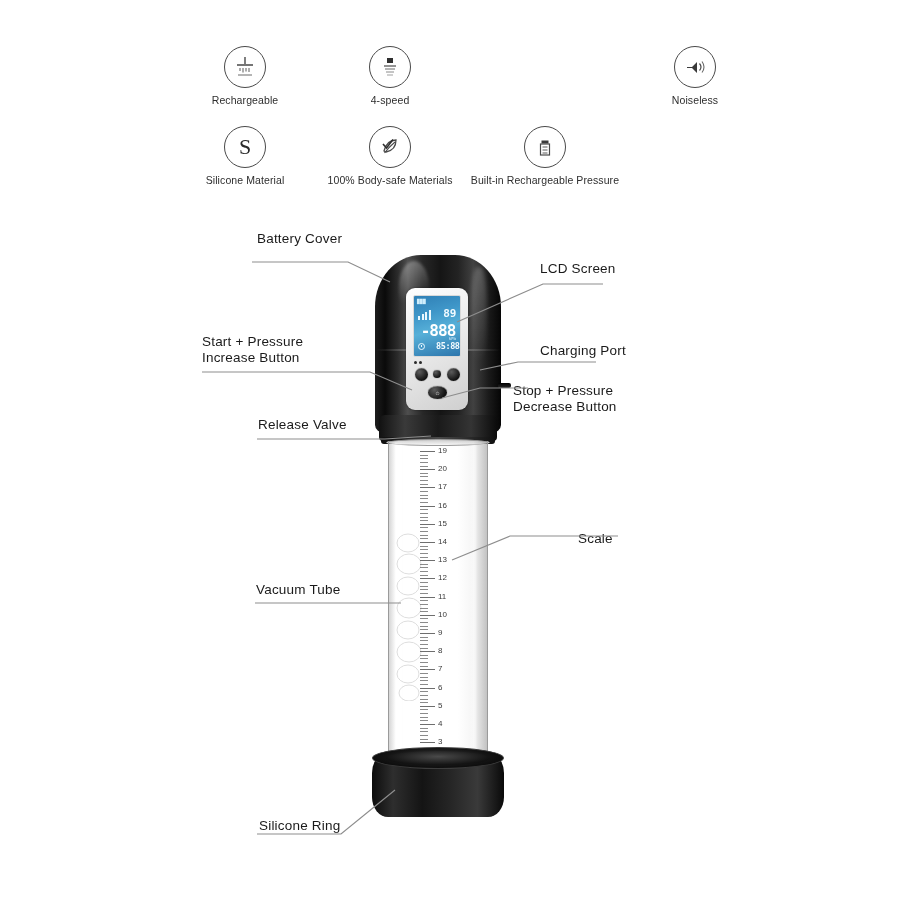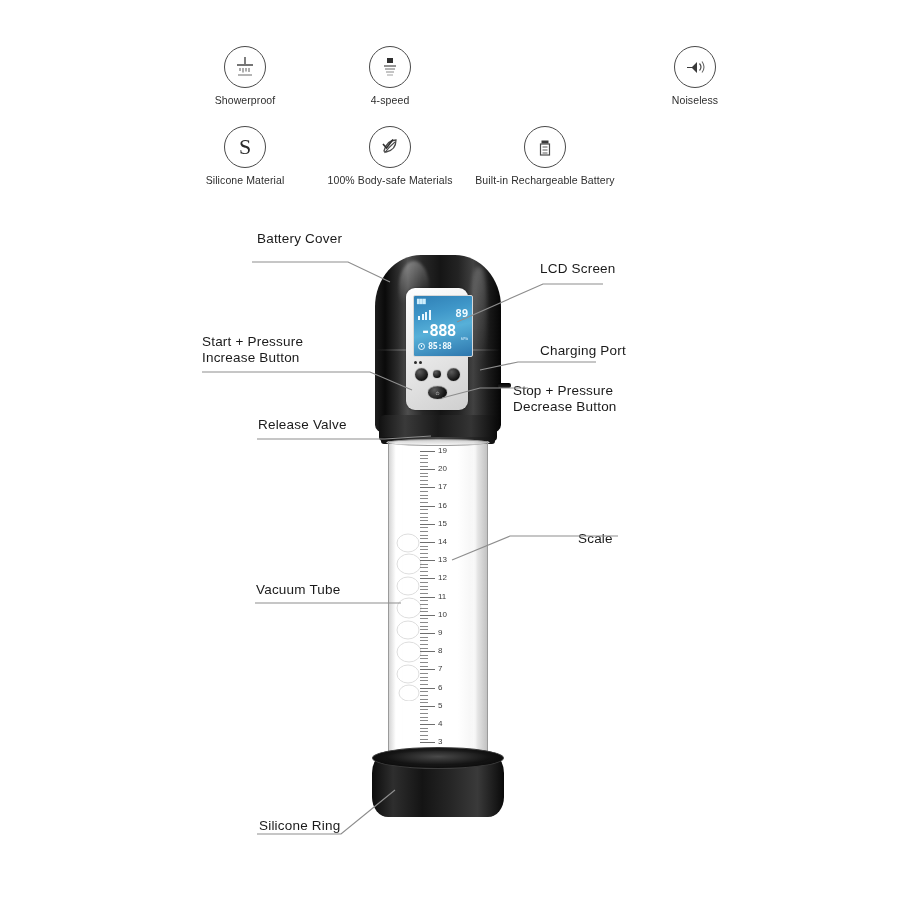--- a/index.html
+++ b/index.html
@@ -121,21 +121,21 @@
     position: absolute;
     left: 48px; top: 33px;
     width: 62px; height: 122px;
     background: linear-gradient(150deg,#ffffff 0%, #ebebeb 45%, #cfcfcf 100%);
     border-radius: 9px;
     box-shadow: 0 0 2px rgba(0,0,0,.45);
   }
   .lcd {
     position: absolute;
     left: 7px; top: 7px;
-    width: 60px; height: 62px;
+    width: 48px; height: 62px;
     background: linear-gradient(165deg,#2f7fb5 0%, #3f97c9 30%, #57b0d8 55%, #2d76ad 100%);
     border: 1px solid #d9d9d9;
     border-radius: 2px;
     overflow: hidden;
   }
   .lcd-top {
     position: absolute; left: 3px; top: 3px;
     font-size: 4.5px; color: #cfeefc; letter-spacing: .3px;
     font-family: "DejaVu Sans Mono", monospace;
   }
@@ -155,21 +155,21 @@
     font-size: 16px; font-weight: bold; color: #ffffff;
     font-family: "DejaVu Sans Mono", monospace; letter-spacing: -1px;
   }
   .lcd-unit {
     position: absolute; right: 4px; top: 40px;
     font-size: 4px; color: #dff3ff;
     font-family: "DejaVu Sans Mono", monospace;
   }
   .lcd-row3 {
     position: absolute; left: 4px; bottom: 5px;
-    display: flex; align-items: center; gap: 3px;
+    display: flex; align-items: center; gap: 11px;
   }
   .lcd-clock {
     width: 7px; height: 7px; border: 1.1px solid #eaf8ff; border-radius: 50%;
     position: relative;
   }
   .lcd-clock::after {
     content:""; position:absolute; left:2.4px; top:1.1px;
     width:1px; height:2.6px; background:#eaf8ff;
   }
   .lcd-time {
@@ -304,21 +304,21 @@
         <svg width="26" height="26" viewBox="0 0 26 26">
           <line x1="13" y1="3" x2="13" y2="10" stroke="#3a3a3a" stroke-width="1.3"></line>
           <line x1="5" y1="11" x2="21" y2="11" stroke="#3a3a3a" stroke-width="1.4"></line>
           <line x1="8" y1="14" x2="8" y2="17" stroke="#5a5a5a" stroke-width="1"></line>
           <line x1="11" y1="14" x2="11" y2="18.5" stroke="#5a5a5a" stroke-width="1"></line>
           <line x1="14" y1="14" x2="14" y2="17.5" stroke="#5a5a5a" stroke-width="1"></line>
           <line x1="17" y1="14" x2="17" y2="18" stroke="#5a5a5a" stroke-width="1"></line>
           <line x1="6" y1="21" x2="20" y2="21" stroke="#6a6a6a" stroke-width="1"></line>
         </svg>
       </div>
-      <div class="feat-label">Showerproof</div>
+      <div class="feat-label">Rechargeable</div>
     </div>
 
     <div class="feat" style="left:145px; top:0px;">
       <div class="feat-circle">
         <svg width="26" height="26" viewBox="0 0 26 26">
           <rect x="10" y="4" width="6" height="5" fill="#2f2f2f"></rect>
           <line x1="7" y1="12" x2="19" y2="12" stroke="#4a4a4a" stroke-width="1.2"></line>
           <line x1="8" y1="15" x2="18" y2="15" stroke="#6a6a6a" stroke-width="1"></line>
           <line x1="9" y1="18" x2="17" y2="18" stroke="#8a8a8a" stroke-width="1"></line>
           <line x1="10" y1="21" x2="16" y2="21" stroke="#a0a0a0" stroke-width="1"></line>
@@ -360,21 +360,21 @@
     <div class="feat" style="left:300px; top:80px;">
       <div class="feat-circle">
         <svg width="26" height="26" viewBox="0 0 26 26">
           <rect x="9.5" y="6.5" width="7" height="3" fill="#3a3a3a"></rect>
           <rect x="8.5" y="10" width="9" height="11" fill="none" stroke="#4a4a4a" stroke-width="1.2"></rect>
           <line x1="10.5" y1="13" x2="15.5" y2="13" stroke="#5a5a5a" stroke-width="1"></line>
           <line x1="10.5" y1="16" x2="15.5" y2="16" stroke="#5a5a5a" stroke-width="1"></line>
           <line x1="10.5" y1="19" x2="15.5" y2="19" stroke="#5a5a5a" stroke-width="1"></line>
         </svg>
       </div>
-      <div class="feat-label">Built-in Rechargeable Battery</div>
+      <div class="feat-label">Built-in Rechargeable Pressure</div>
     </div>
 
   </div>
 
   <div id="product">
 
     <div class="head">
       <div class="head-gloss"></div>
       <div class="head-gloss2"></div>
     </div>

